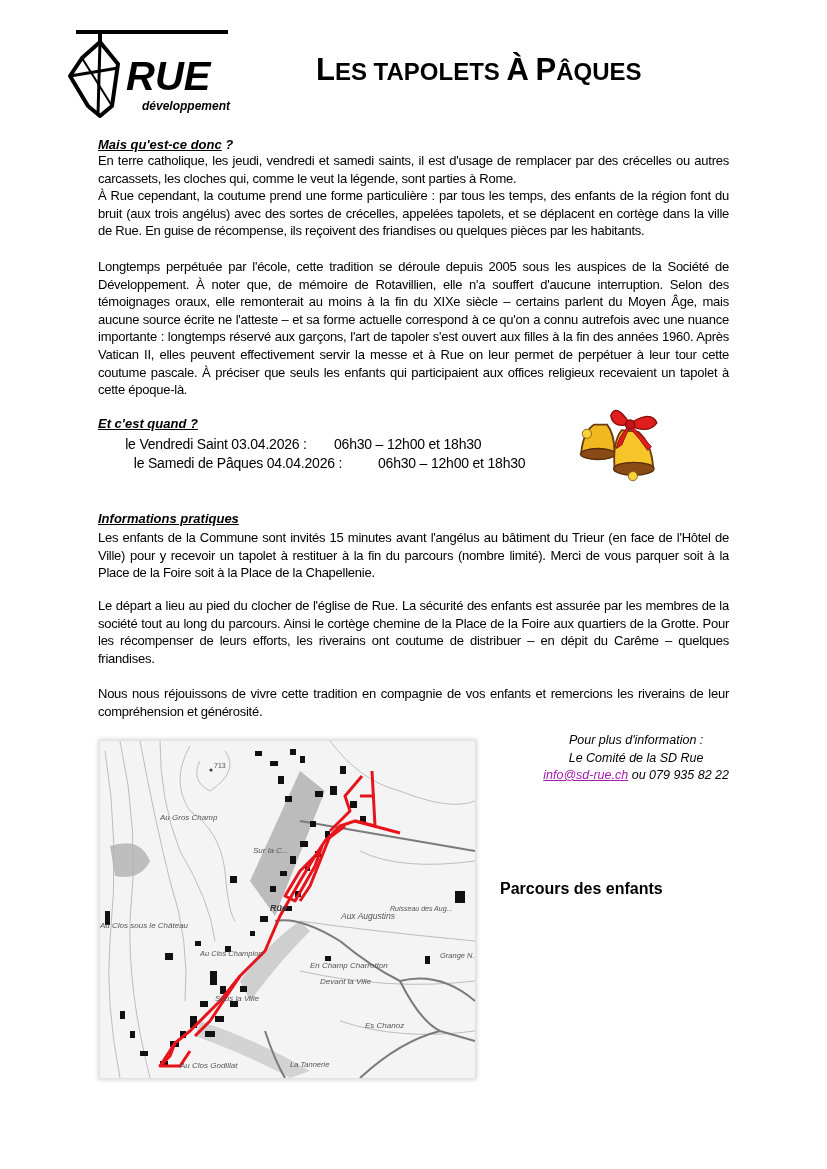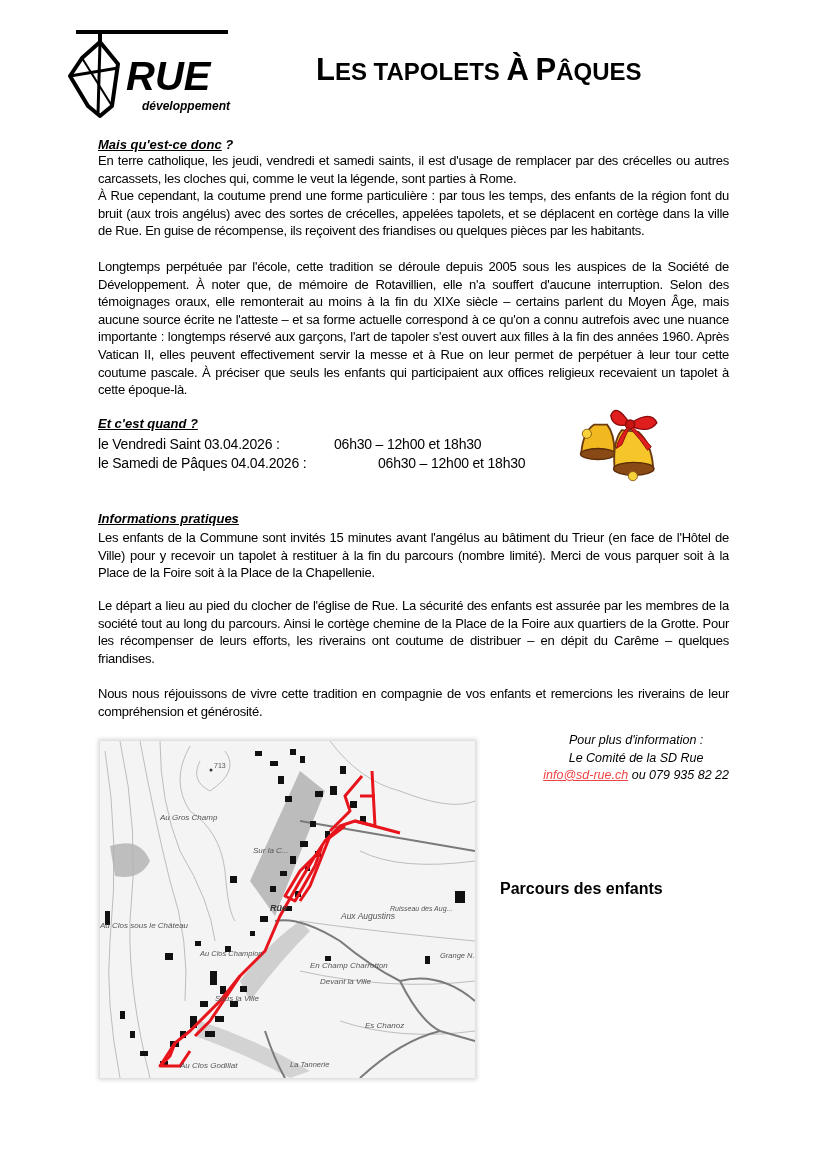--- a/index.html
+++ b/index.html
@@ -1,18 +1,18 @@
 <!DOCTYPE html>
 <html><head>
 <meta charset="utf-8">
 <style>
   html, body { margin: 0; padding: 0; background: #ffffff; }
   body { width: 827px; height: 1169px; position: relative; overflow: hidden;
          font-family: "Liberation Sans", sans-serif; color: #000; }
-  .abs { position: absolute; }
+  .abs { position: absolute; text-align: center; }
 
   
   #logo { left: 62px; top: 28px; width: 175px; height: 90px; }
   #logo svg { width: 100%; height: 100%; display: block; }
 
   
   #title { left: 316px; top: 52px; font-family: "Liberation Sans", sans-serif;
            font-weight: bold; font-size: 24px; letter-spacing: 0px; white-space: nowrap; }
   #title .big { font-size: 31px; }
 
@@ -30,21 +30,21 @@
   #schedule .day { width: 280px; }
   #schedule .row:first-child .day { width: 236px; }
   #schedule .time { }
 
   
   #bells { left: 574px; top: 397px; width: 92px; height: 92px; }
 
   
   #contact { right: 98px; top: 732px; text-align: center; font-size: 12.5px;
              font-style: italic; line-height: 17.5px; }
-  #contact a { color: #ef4444; text-decoration: underline; }
+  #contact a { color: #a21caf; text-decoration: underline; }
 
   
   #map { left: 100px; top: 741px; width: 375px; height: 337px;
          box-shadow: 0 0 4px 2px #d8d8d8; background: #fca5a5; overflow: hidden; }
   #map svg { width: 100%; height: 100%; display: block; }
 
   #map-caption { left: 488px; top: 880px; font-size: 16px; font-weight: bold; white-space: nowrap; margin-left: 12px; }
 </style>
 </head>
 <body>

